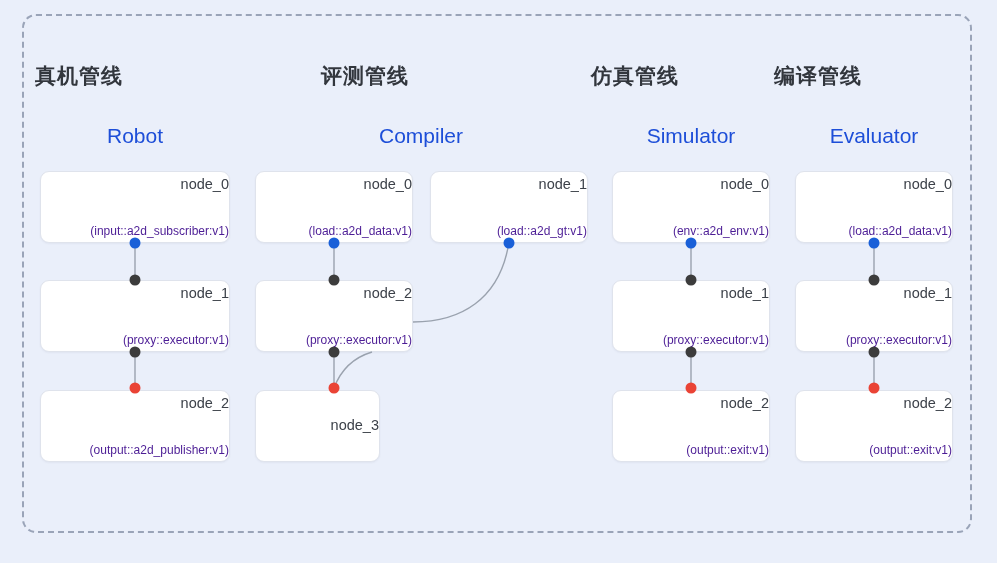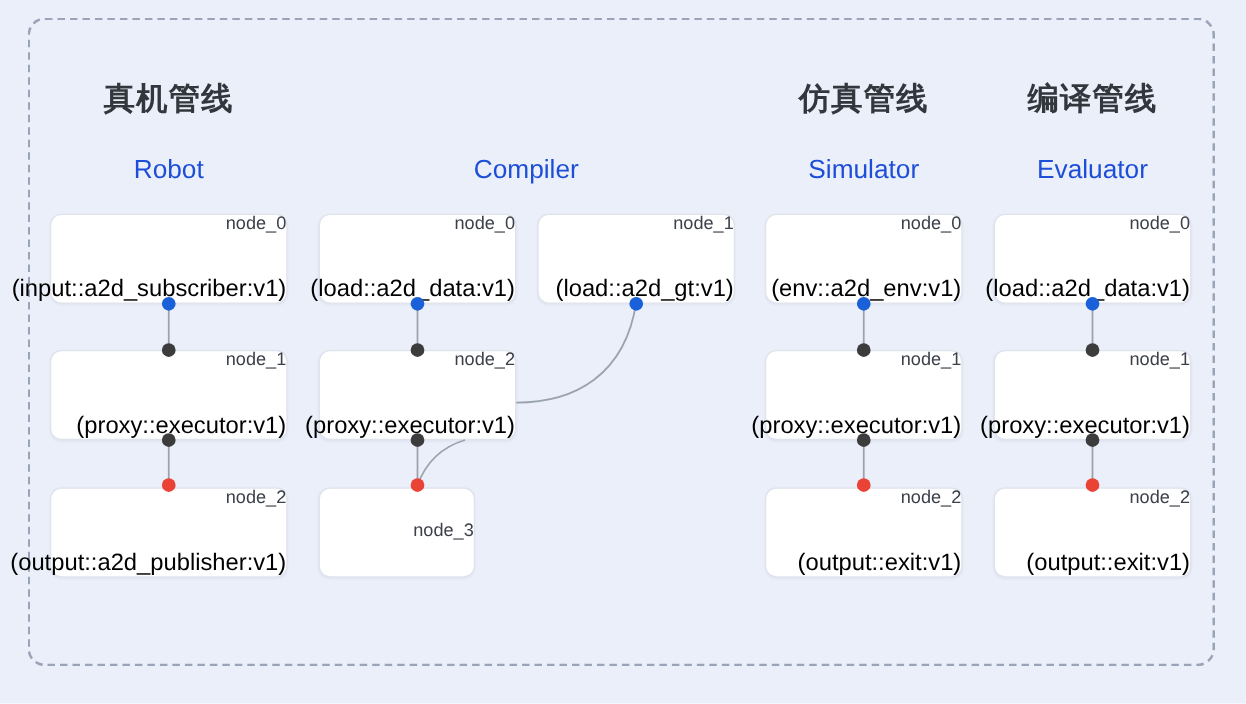--- a/index.html
+++ b/index.html
@@ -21,22 +21,21 @@
     top: 14px;
     width: 950px;
     height: 519px;
     border: 2px dashed #9aa4b8;
     border-radius: 14px;
     box-sizing: border-box;
     pointer-events: none;
   }
   .col-title {
     position: absolute;
-    text-align: center;
-    font-size: 25px;
+    font-size: 21px;
     font-weight: bold;
     color: #32363d;
     white-space: nowrap;
     letter-spacing: 1px;
   }
   .col-subtitle {
     position: absolute;
     text-align: center;
     font-size: 21px;
     color: #1d4ed8;
@@ -54,22 +53,22 @@
     justify-content: center;
     box-shadow: 0 1px 2px rgba(30, 40, 70, 0.05);
     gap: 28px;
   }
   .node-title {
     font-size: 14.5px;
     color: #3c4149;
     line-height: 1.45;
   }
   .node-sub {
-    font-size: 19px;
-    color: #000000;
+    font-size: 12px;
+    color: #4c1d95;
     line-height: 1.45;
   }
   .port {
     position: absolute;
     width: 11px;
     height: 11px;
     border-radius: 50%;
     transform: translate(-50%, -50%);
     z-index: 6;
   }
@@ -89,20 +88,21 @@
 </head>
 <body>
 
 <div id="canvas">
 
   <div id="dashed-frame"></div>
 
   <div class="col-title" style="left:35px;  top:62px;  width:200px;">真机管线</div>
   <div class="col-subtitle" style="left:35px;  top:124px; width:200px;">Robot</div>
 
+  <div class="col-title" style="left:321px; top:62px;  width:200px;">评测管线</div>
   <div class="col-subtitle" style="left:321px; top:124px; width:200px;">Compiler</div>
 
   <div class="col-title" style="left:591px; top:62px;  width:200px;">仿真管线</div>
   <div class="col-subtitle" style="left:591px; top:124px; width:200px;">Simulator</div>
 
   <div class="col-title" style="left:774px; top:62px;  width:200px;">编译管线</div>
   <div class="col-subtitle" style="left:774px; top:124px; width:200px;">Evaluator</div>
 
   <svg id="edges" viewBox="0 0 997 563">
 

